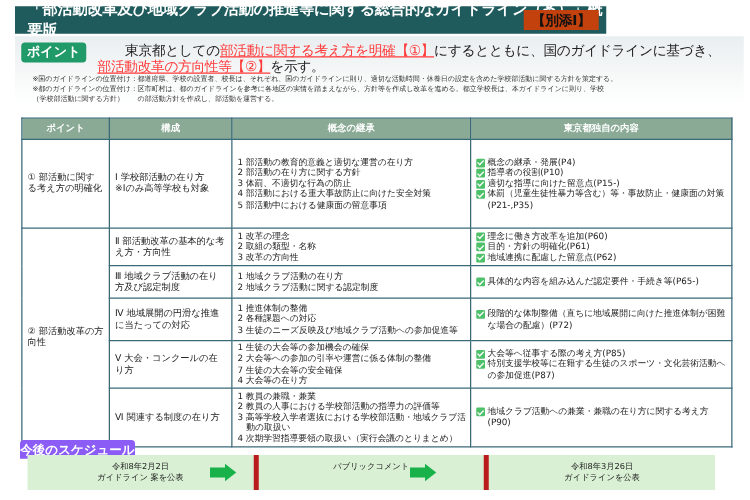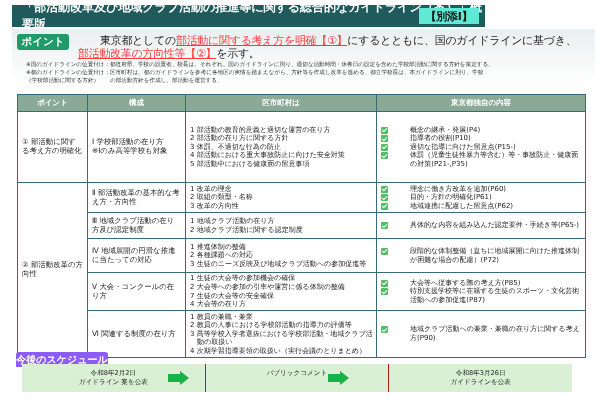--- a/index.html
+++ b/index.html
@@ -6,21 +6,21 @@
   html, body { width: 600px; height: 400px; overflow: hidden; background: #ffffff; }
   body { font-family: "DejaVu Sans", "Liberation Sans", sans-serif; color: #222; position: relative; }
 
   .title-bar {
     position: absolute; left: 12px; top: 5px; width: 473px; height: 22px;
     background: #1f5a5c; color: #fff; display: flex; align-items: center;
     padding-left: 10px; font-weight: bold; font-size: 12.2px; letter-spacing: -0.2px;
   }
   .title-bar .attach {
     position: absolute; right: 6px; top: 3px; height: 16px; width: 60px;
-    background: #5eead4; color: #111; font-size: 11px; font-weight: bold;
+    background: #c2410c; color: #111; font-size: 11px; font-weight: bold;
     display: flex; align-items: center; justify-content: center;
   }
 
   .point-area {
     position: absolute; left: 12px; top: 29px; width: 583px; height: 55px;
     background: linear-gradient(to bottom, #e9eef0 0%, #f7f9f9 60%, #ffffff 100%);
   }
   .point-badge {
     position: absolute; left: 17px; top: 34px; width: 52px; height: 16px;
     background: #1f9a68; color: #fff; border-radius: 3px; font-weight: bold;
@@ -41,42 +41,42 @@
   table.main th {
     background: #8aaa96; color: #fff; font-weight: bold; height: 17px; font-size: 7.5px;
     border: 1px solid #3a6a78; text-align: center;
   }
   table.main td { border: 1px solid #3a6a78; vertical-align: middle; padding: 1px 4px; line-height: 8.6px; }
   .col1 { width: 70px; } .col2 { width: 98px; } .col3 { width: 191px; } .col4 { width: 209px; }
   td.point-cell { font-size: 7.4px; padding-left: 6px; }
   td.comp-cell { font-size: 7.4px; vertical-align: top; padding-top: 3px; }
   td.comp-mid { vertical-align: middle; margin-top: 16px; }
   .content-line { display: block; white-space: nowrap; }
-  .tokyo-item { display: flex; align-items: flex-start; gap: 20px; }
+  .tokyo-item { display: flex; align-items: flex-start; }
   .check {
     flex: none; width: 7px; height: 7px; background: #4fc06a; margin-right: 2px; margin-top: 1px;
     position: relative; border-radius: 1px;
   }
   .check::after {
     content: ""; position: absolute; left: 2px; top: 0.5px; width: 2px; height: 4px;
     border: solid #fff; border-width: 0 1px 1px 0; transform: rotate(45deg);
   }
 
   .sched-tab {
     position: absolute; left: 16px; top: 352px; width: 92px; height: 15px;
     background: #8b5cf6; color: #fff; font-weight: bold; font-size: 10px;
     border-radius: 3px 3px 0 0; display: flex; align-items: center; justify-content: center;
   }
   .sched-bar {
     position: absolute; left: 22px; top: 364px; width: 550px; height: 28px;
     background: #d9f0d4; display: flex;
   }
   .sched-step {
     flex: 1; text-align: center; font-size: 6.6px; line-height: 9px; padding-top: 5px;
-    border-right: 1px solid #b91c1c;
+    border-right: 4px solid #b91c1c;
   }
   .sched-step:last-child { border-right: none; }
   .arrow {
     position: absolute; top: 371px; width: 22px; height: 14px;
   }
   .arrow .shaft { position: absolute; left: 0; top: 3px; width: 12px; height: 8px; background: #19b14a; }
   .arrow .head { position: absolute; left: 12px; top: 0; width: 0; height: 0;
     border-top: 7px solid transparent; border-bottom: 7px solid transparent; border-left: 9px solid #19b14a; }
 </style>
 </head>
@@ -115,21 +115,21 @@
   <colgroup>
       <col class="col1">
       <col class="col2">
       <col class="col3">
       <col class="col4">
     </colgroup>
   <thead>
     <tr>
       <th>ポイント</th>
       <th>構成</th>
-      <th>区市町村は</th>
+      <th>概念の継承</th>
       <th>東京都独自の内容</th>
     </tr>
   </thead>
   <tbody id="tbody">
       <tr style="height: 71px;">
         <td class="point-cell" rowspan="1">① 部活動に関する考え方の明確化</td>
         <td class="comp-cell comp-mid" style="white-space: pre-line;">Ⅰ 学校部活動の在り方
 ※Ⅰのみ高等学校も対象</td>
         <td>
           <span class="content-line">1 部活動の教育的意義と適切な運営の在り方</span>

